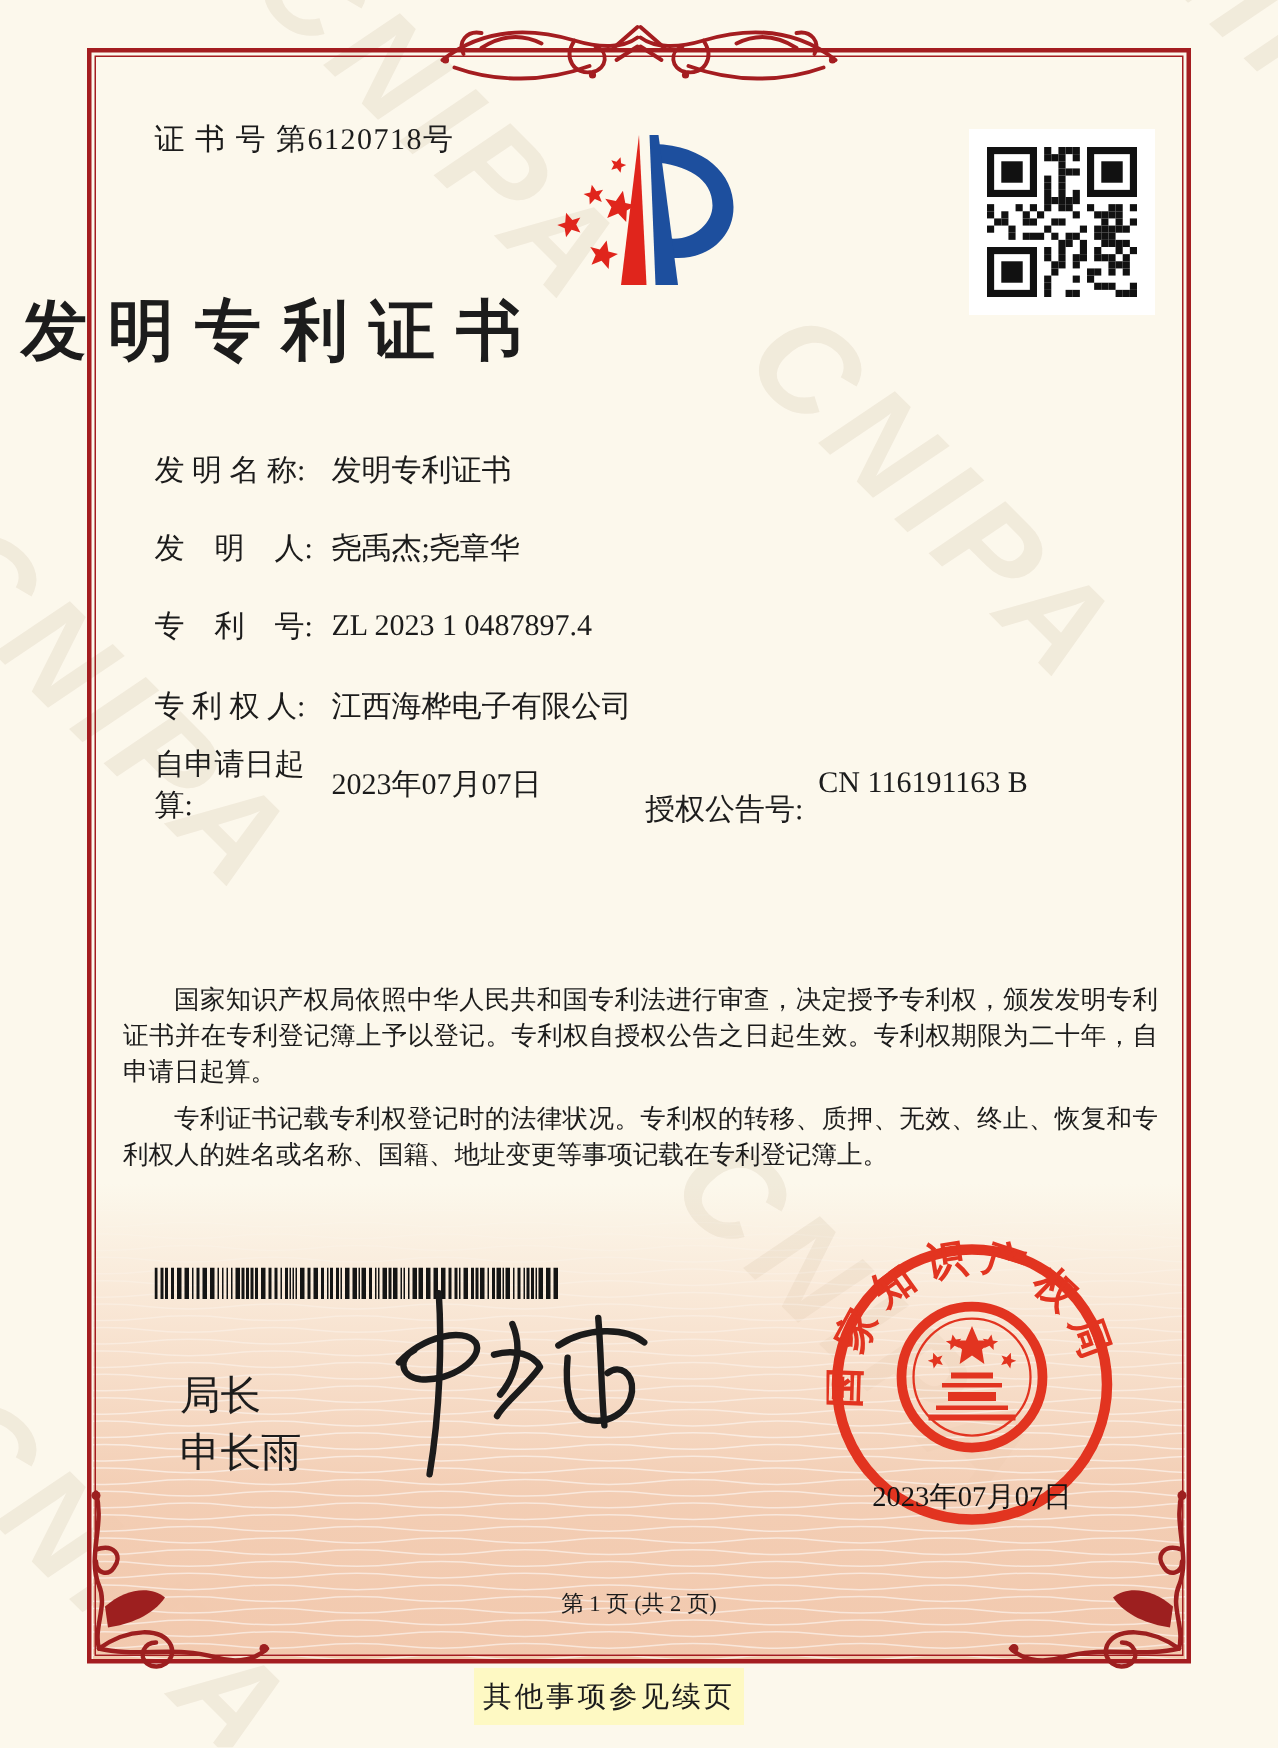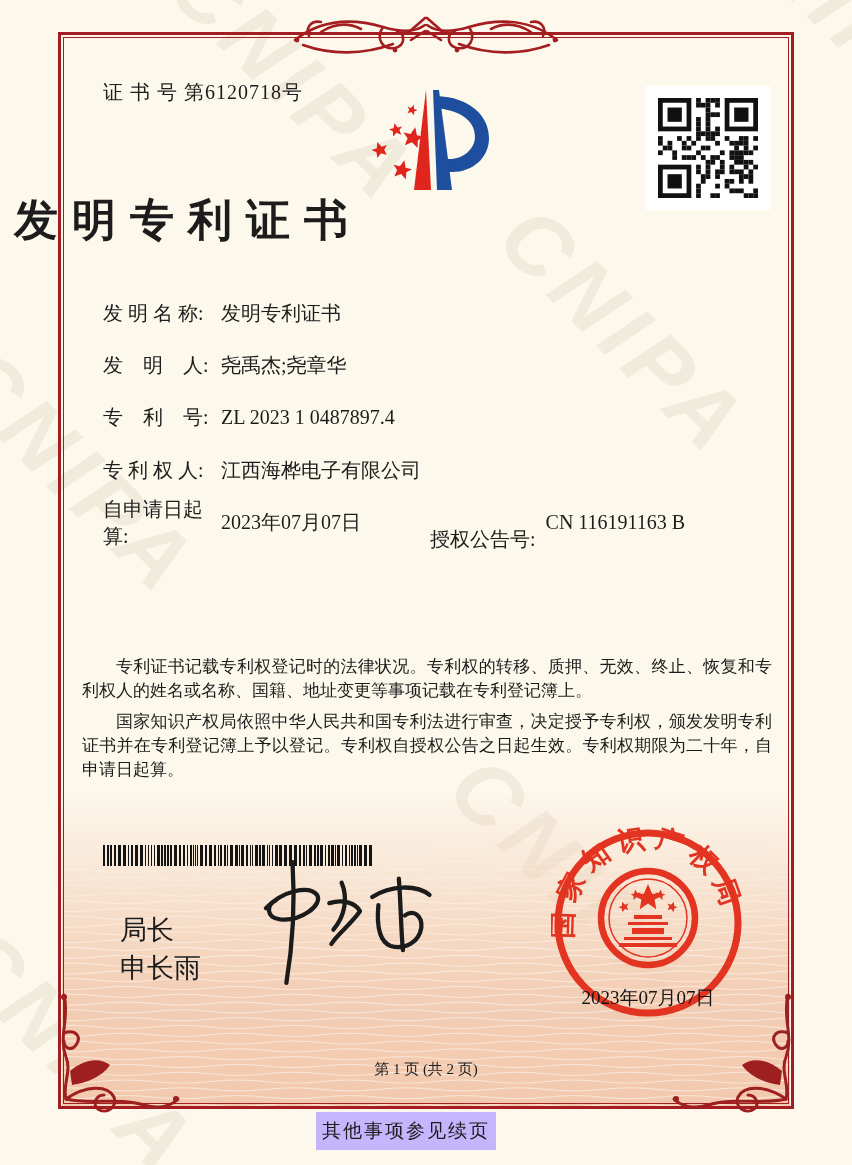--- a/index.html
+++ b/index.html
@@ -50,21 +50,21 @@
   .barcode{position:absolute;left:103px;top:845px;width:272px;height:21px;z-index:2;}
   .sig-title,.sig-name{position:absolute;left:120px;z-index:2;font-size:27px;
     font-family:"Liberation Sans","DejaVu Sans",sans-serif;}
   .sig-title{top:912px;}
   .sig-name{top:950px;}
   .signature{position:absolute;left:235px;top:852px;z-index:4;}
   .seal{position:absolute;left:551px;top:826px;width:194px;height:194px;z-index:5;}
   .seal-date{position:absolute;left:0;right:0;top:159px;text-align:center;z-index:6;
     font-size:19px;color:#141414;white-space:nowrap;}
   .page-no{position:absolute;left:58px;width:736px;top:1060px;z-index:2;text-align:center;font-size:15px;}
-  .cont-box{position:absolute;left:316px;top:1112px;width:180px;height:38px;background:#c4b5fd;z-index:6;
+  .cont-box{position:absolute;left:316px;top:1112px;width:180px;height:38px;background:#fef9c3;z-index:6;
     display:flex;align-items:center;justify-content:center;font-size:19px;letter-spacing:2px;}
 </style>
 </head>
 <body>
 
 <div class="stage">
 
   <span class="watermark wm1">CNIPA</span>
   <span class="watermark wm2">CNIPA</span>
   <span class="watermark wm3">CNIPA</span>
@@ -332,22 +332,22 @@
       <span class="f-label">自申请日起算:</span>
       <span class="f-value">2023年07月07日</span>
       <span class="pair2">
         <span class="f-label">授权公告号:</span>
         <span class="f-value">CN 116191163 B</span>
       </span>
     </div>
   </div>
 
   <div class="paras">
+    <p>国家知识产权局依照中华人民共和国专利法进行审查，决定授予专利权，颁发发明专利证书并在专利登记簿上予以登记。专利权自授权公告之日起生效。专利权期限为二十年，自申请日起算。</p>
     <p>专利证书记载专利权登记时的法律状况。专利权的转移、质押、无效、终止、恢复和专利权人的姓名或名称、国籍、地址变更等事项记载在专利登记簿上。</p>
-    <p>国家知识产权局依照中华人民共和国专利法进行审查，决定授予专利权，颁发发明专利证书并在专利登记簿上予以登记。专利权自授权公告之日起生效。专利权期限为二十年，自申请日起算。</p>
   </div>
 
   <svg class="barcode" width="272" height="21" viewBox="0 0 272 21">
       <rect x="0" y="0" width="2" height="21" fill="#141414"></rect>
       <rect x="4" y="0" width="2" height="21" fill="#141414"></rect>
       <rect x="7" y="0" width="2" height="21" fill="#141414"></rect>
       <rect x="11" y="0" width="2" height="21" fill="#141414"></rect>
       <rect x="15" y="0" width="3" height="21" fill="#141414"></rect>
       <rect x="20" y="0" width="3" height="21" fill="#141414"></rect>
       <rect x="25" y="0" width="1" height="21" fill="#141414"></rect>

